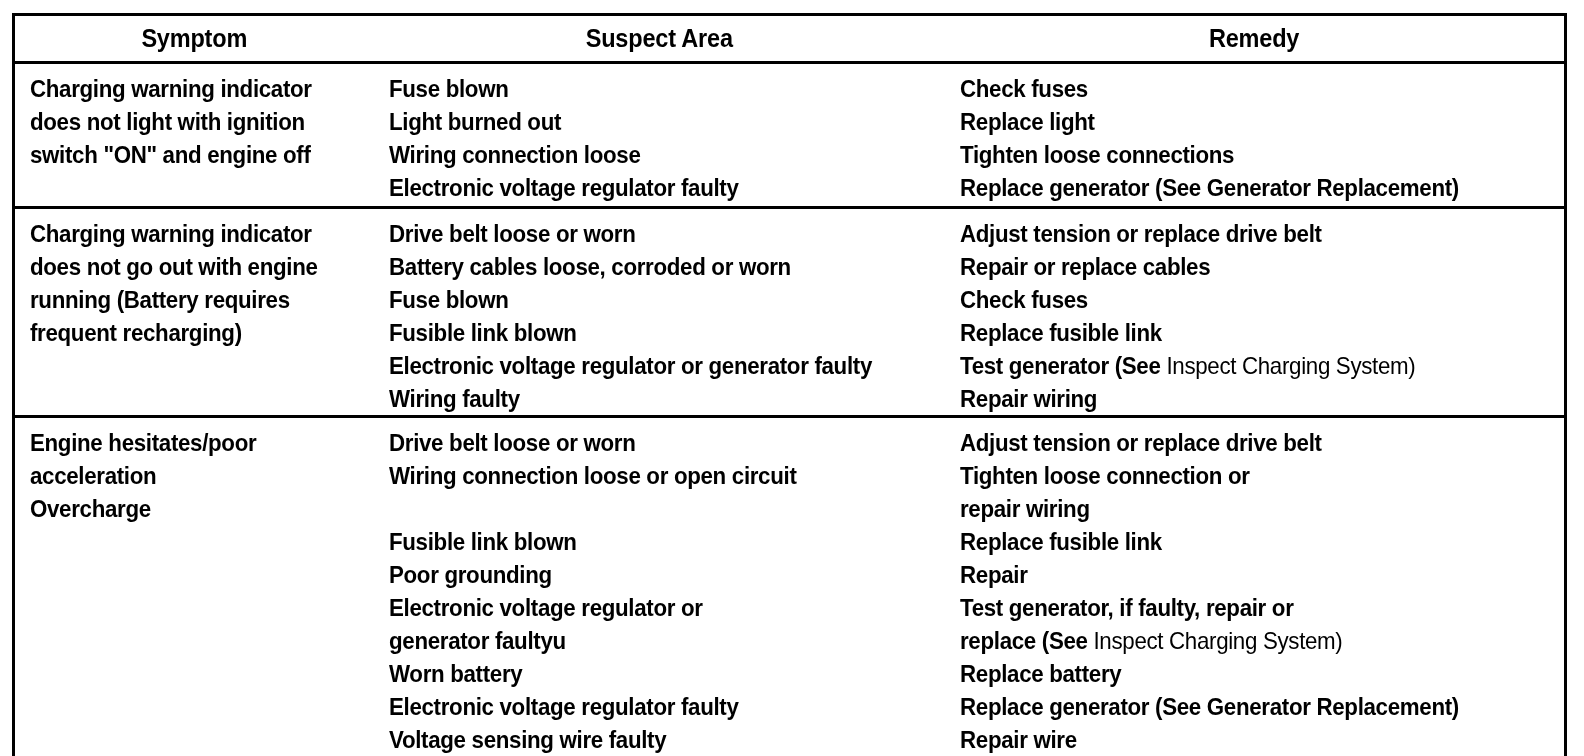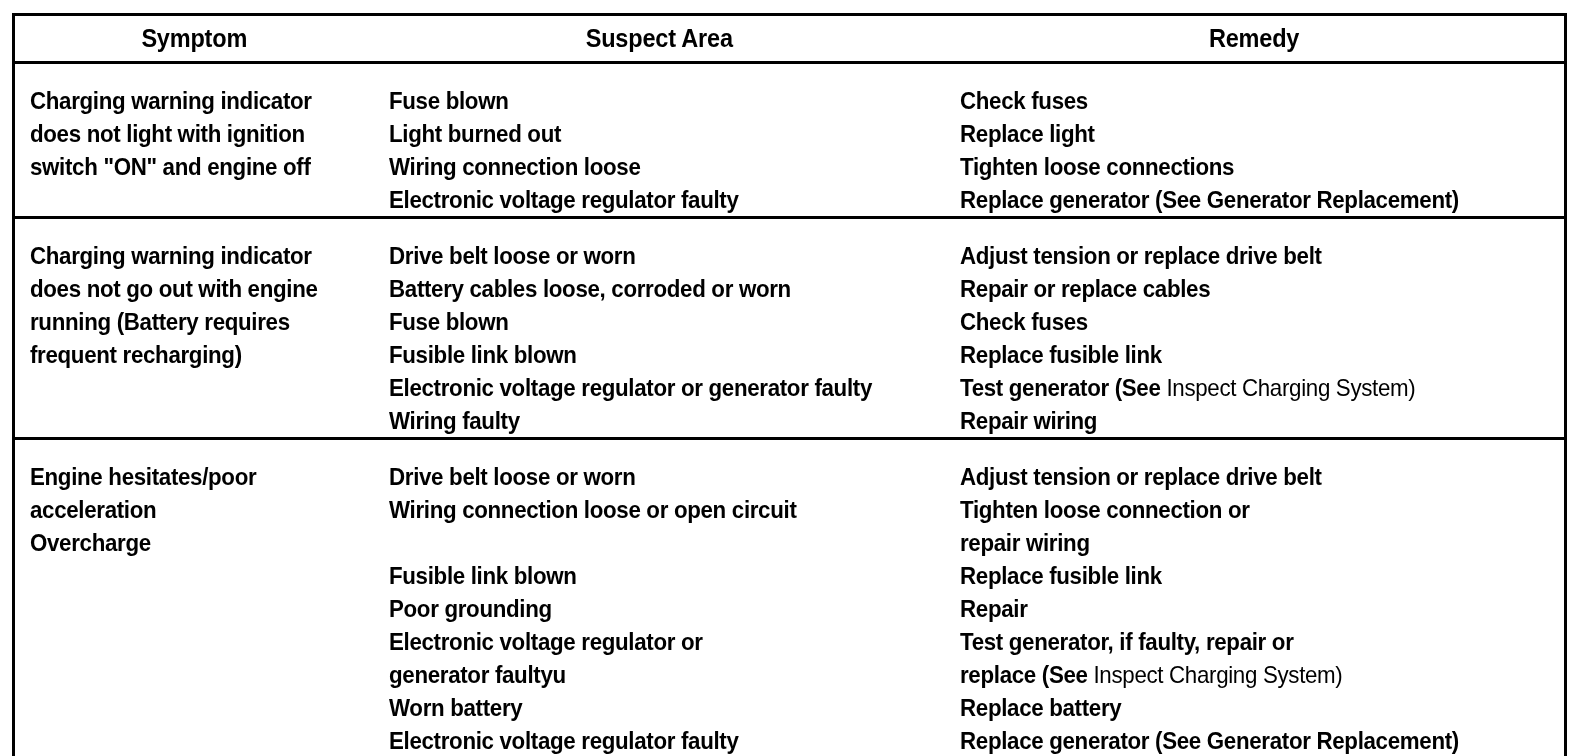--- a/index.html
+++ b/index.html
@@ -68,21 +68,21 @@
     font-stretch: condensed;
   }
   .hdr-label {
     display: inline-block;
     transform: scaleX(0.94);
     transform-origin: center;
   }
 
   
   .cellbox {
-    padding: 20px 0 0 15px;
+    padding: 8px 0 0 15px;
     font-size: 24px;
     font-weight: bold;
     line-height: 33px;
     letter-spacing: -0.35px;
     white-space: nowrap;
   }
   .cellbox .ln {
     display: block;
     height: 33px;
     transform: scaleX(0.93);

